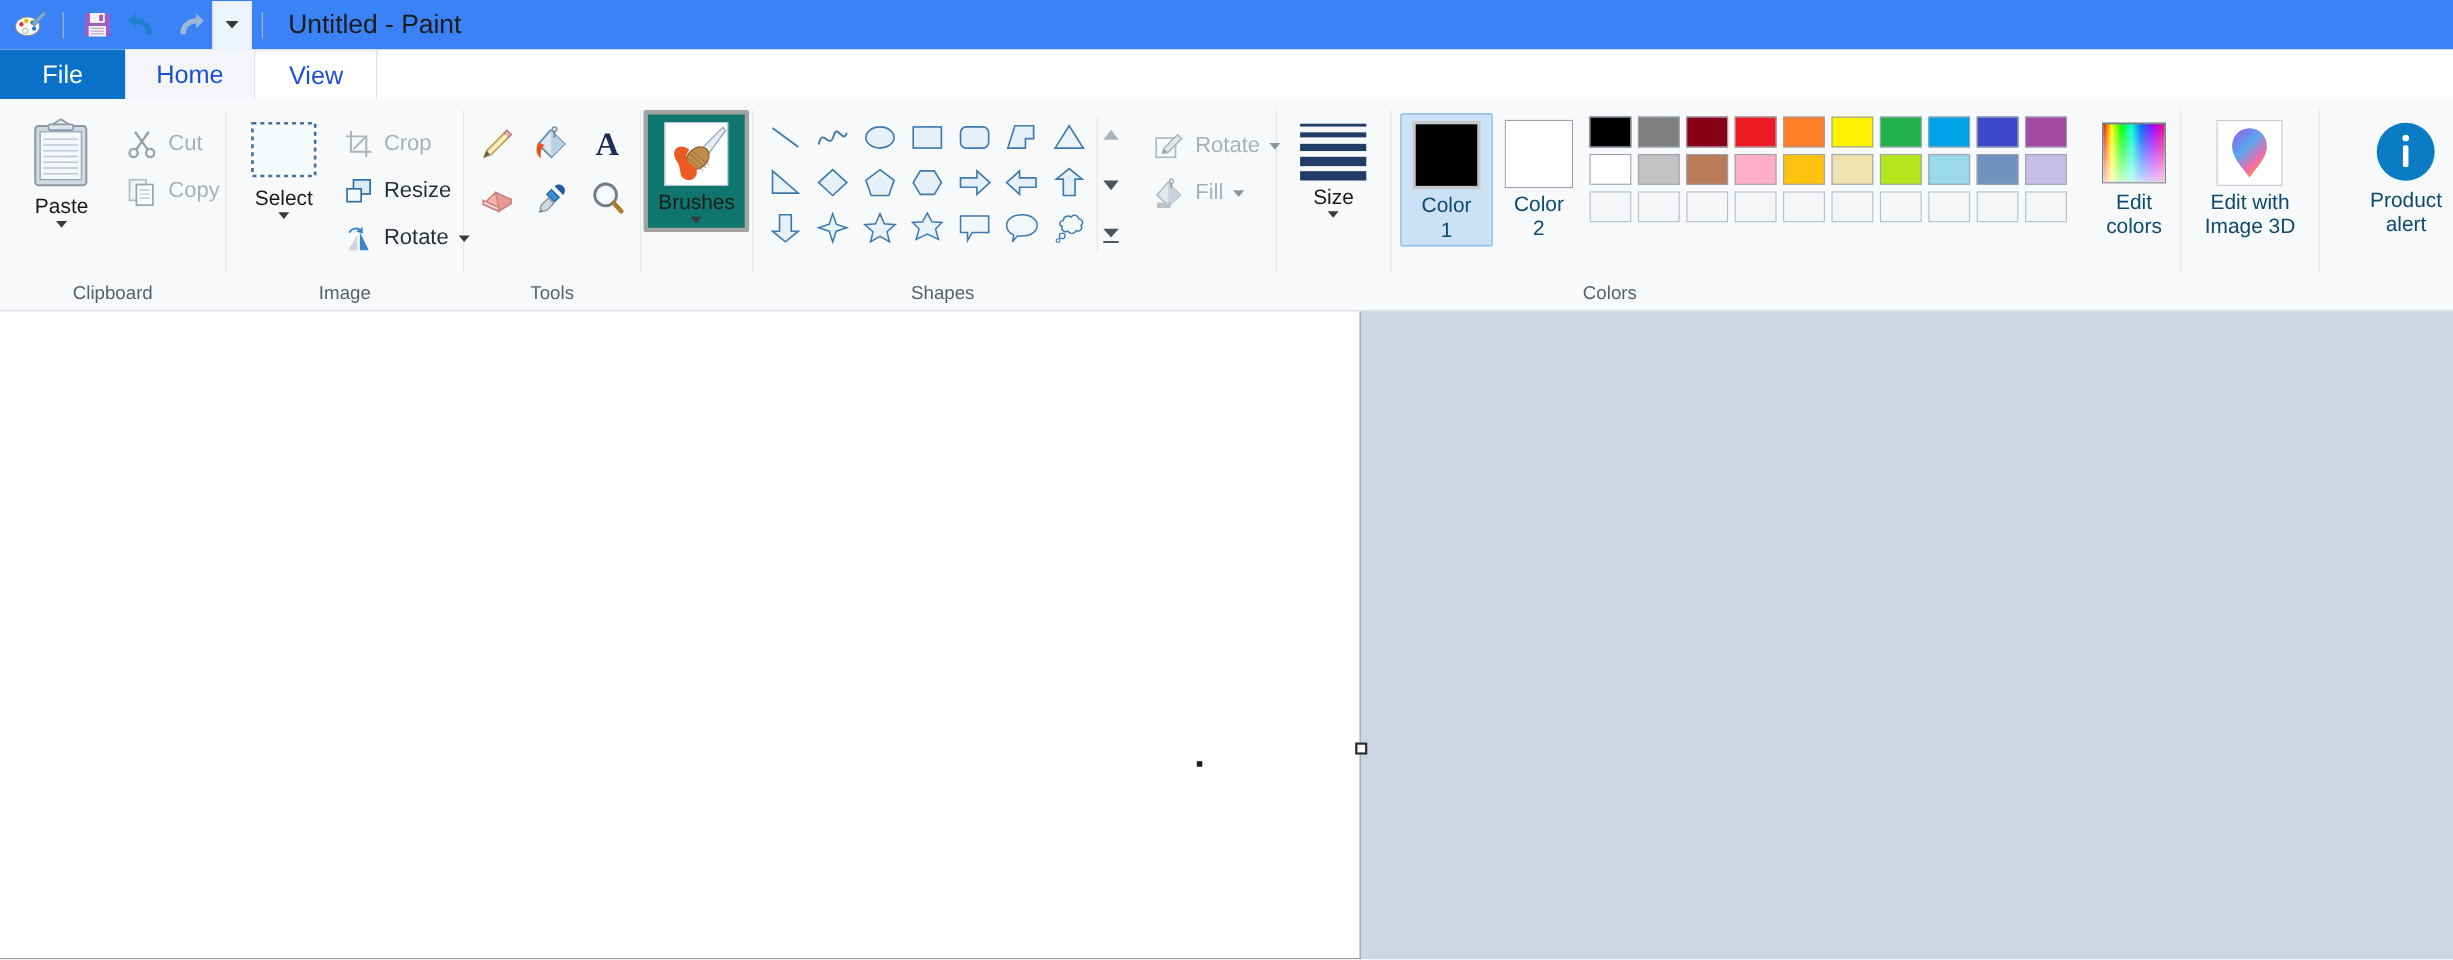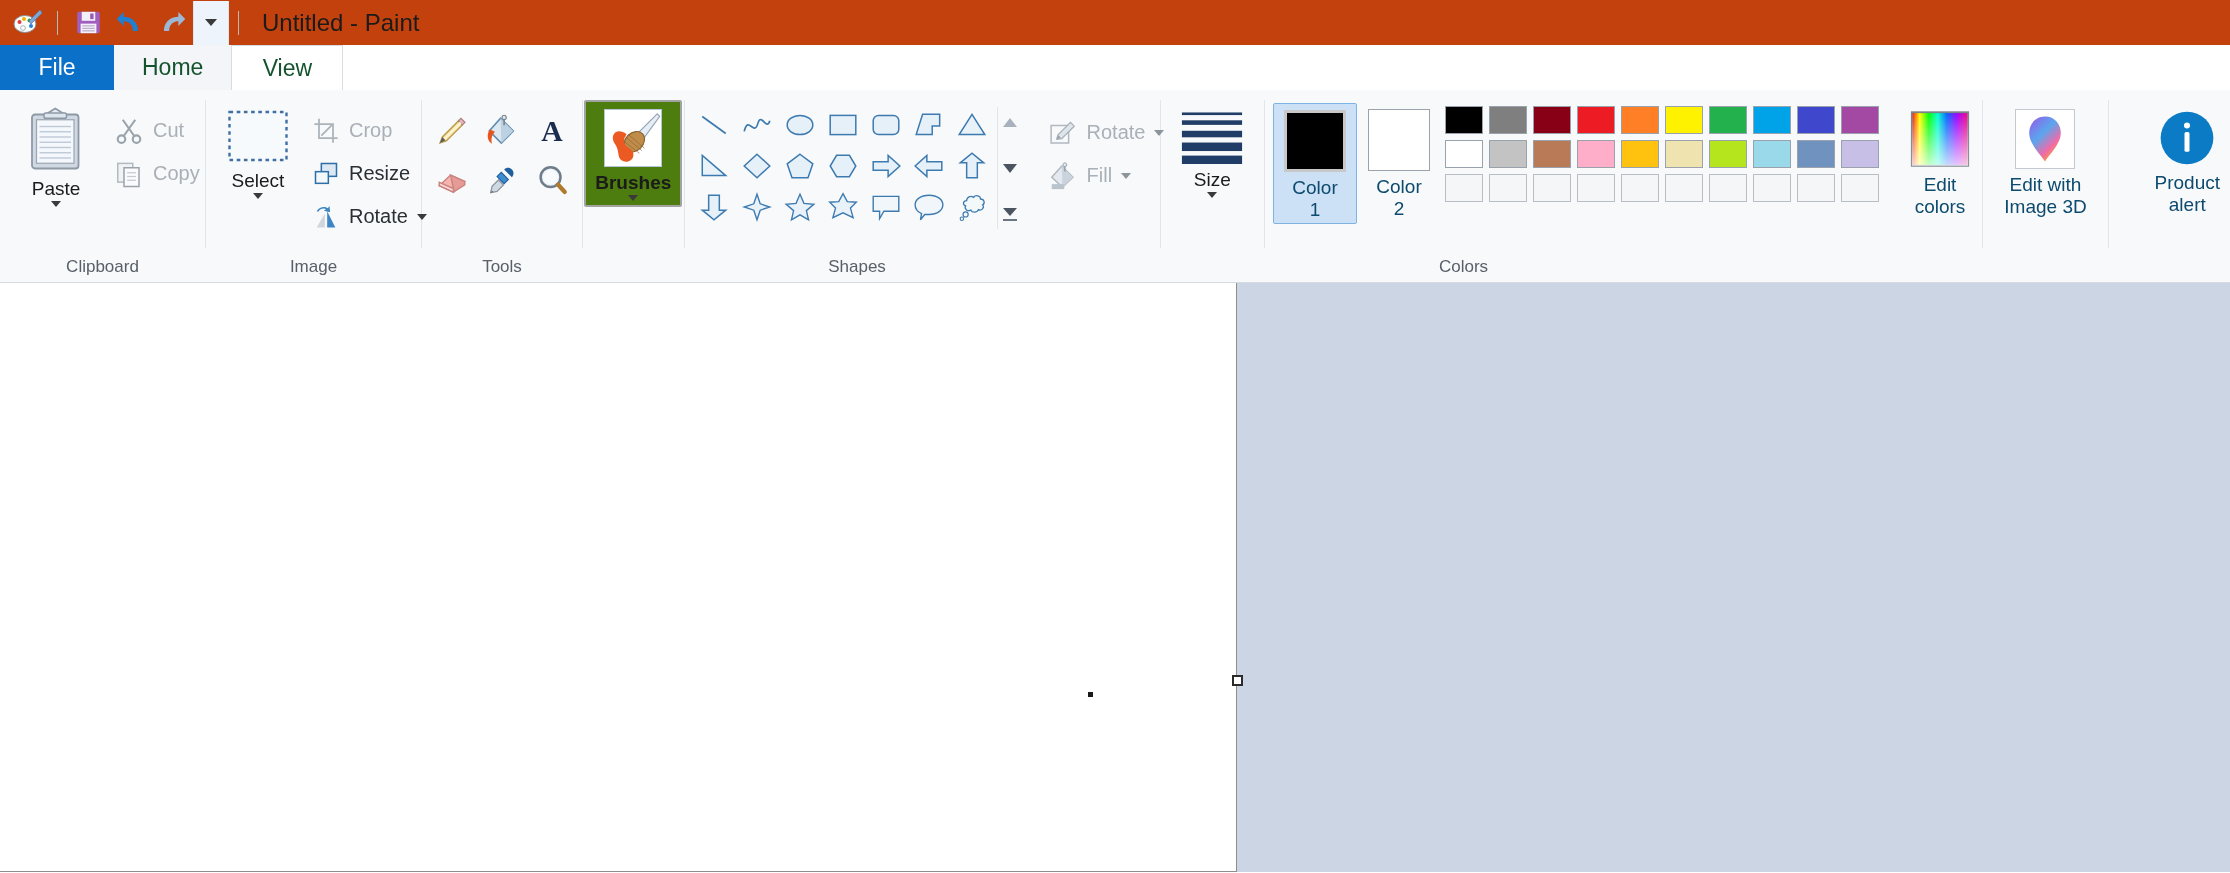--- a/index.html
+++ b/index.html
@@ -7,40 +7,40 @@
   body {
     font-family: "Liberation Sans", sans-serif;
     font-size: 19px;
     color:#1b1b1b;
     background:#ffffff;
     -webkit-font-smoothing: antialiased;
   }
 
   
   .titlebar{
-    height:45px; display:flex; align-items:center; background:#c2410c;
+    height:45px; display:flex; align-items:center; background:#3b82f6;
     padding-left:6px; gap:0;
   }
   .qat-icon{
     width:42px; height:42px; display:flex; align-items:center; justify-content:center;
     flex:0 0 auto;
   }
   .qat-sep{ width:1px; height:24px; background:#b8b8b8; margin:0 9px; flex:0 0 auto;}
   .qat-drop{
     width:36px; height:44px; display:flex; align-items:center; justify-content:center;
     background:#eef4fb; border-left:1px solid #dfe6ee; border-right:1px solid #dfe6ee;
     flex:0 0 auto;
   }
   .win-title{ margin-left:14px; font-size:24px; color:#1b1b1b; white-space:nowrap;}
 
   
   .tabbar{ height:45px; display:flex; align-items:stretch; background:#ffffff; position:relative;}
   .tab{
     display:flex; align-items:center; justify-content:center;
-    font-size:23px; color:#14532d; padding:0 28px; min-width:112px;
+    font-size:23px; color:#1d4ed8; padding:0 28px; min-width:112px;
     cursor:default; position:relative;
   }
   .tab.file{ background:#0a70c8; color:#fff; min-width:114px; }
   .tab.home{ background:#f3f5f8; }
   .tab.view{ background:#ffffff; border-left:1px solid #d8dde3; border-right:1px solid #d8dde3; border-top:1px solid #d8dde3;}
 
   
   .ribbon{
     height:193px; background:#f8f9fa; border-bottom:1px solid #d6dbe1;
     display:flex; align-items:stretch; position:relative;
@@ -53,21 +53,21 @@
   }
   .group-div{ width:1px; background:#e2e6ea; margin-top:10px; margin-bottom:34px; flex:0 0 auto;}
 
   
   .bigbtn{
     display:flex; flex-direction:column; align-items:center; justify-content:flex-start;
     padding:4px 9px; min-width:78px; cursor:default; border-radius:2px;
   }
   .bigbtn .lbl{ font-size:19px; color:#1b1b1b; margin-top:5px; text-align:center; line-height:1.12;}
   .bigbtn .caret{ margin-top:2px; }
-  .bigbtn.sel{ background:#4d7c0f; border:2px solid #a3a3a3;font-weight:bold;}
+  .bigbtn.sel{ background:#0f766e; border:4px solid #a3a3a3;}
 
   
   .smallbtn{
     display:flex; align-items:center; gap:9px; padding:4px 8px; height:43px;
     cursor:default; border-radius:2px; white-space:nowrap;
   }
   .smallbtn .lbl{ font-size:20px; color:#2a2f35;}
   .smallbtn.disabled .lbl{ color:#a9b0b7;}
   .smallcol{ display:flex; flex-direction:column; justify-content:center; padding-top:6px;}
 

